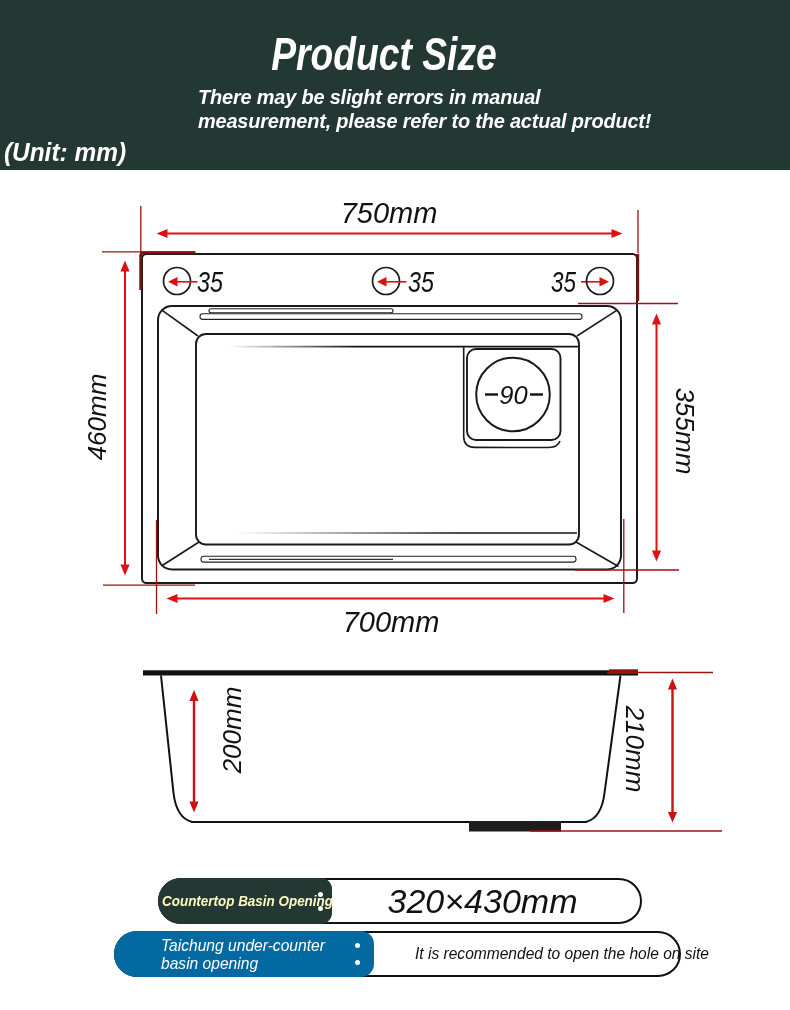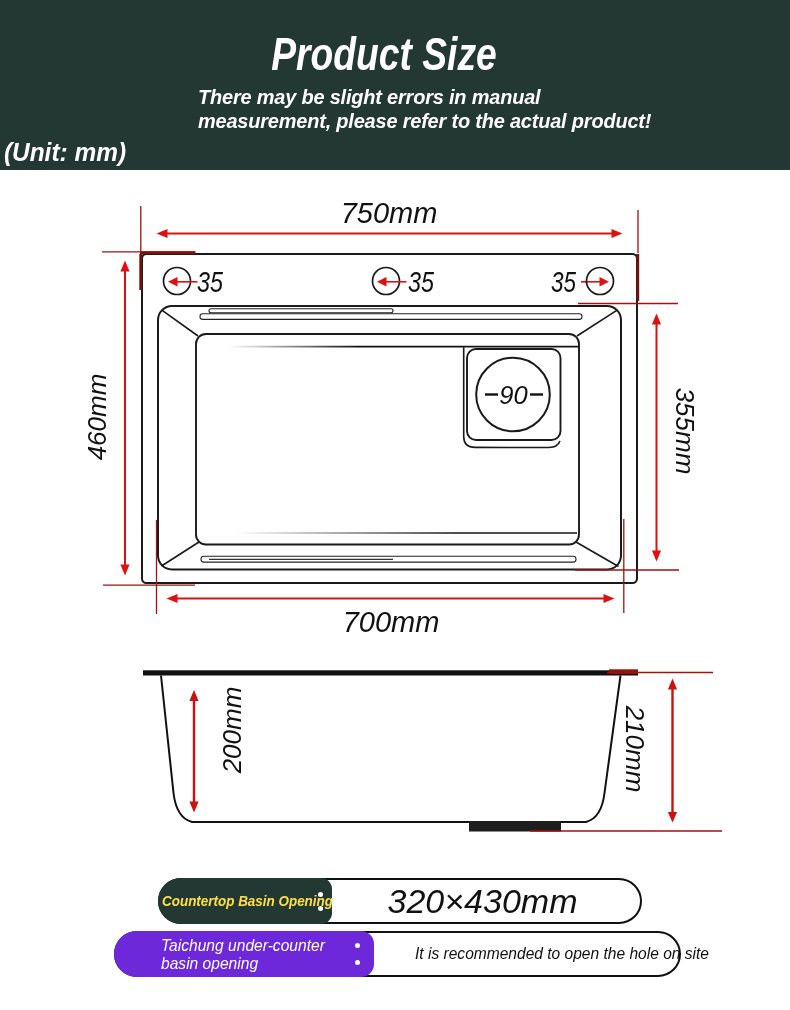--- a/index.html
+++ b/index.html
@@ -188,35 +188,35 @@
 </g>
 
 <text x="0" y="0" font-size="26" fill="#111" text-anchor="middle" font-family="Liberation Sans" transform="translate(626,749) rotate(90)">210mm</text>
 
 </svg>
 
 <div class="abs" style="left:158px;top:878px;width:484px;height:46px;background:#fff;
      border:2px solid #111;border-radius:23px;box-sizing:border-box;"></div>
 
 <div class="abs" style="left:158px;top:878px;width:174px;height:46px;background:#233733;
-     border-radius:23px 11px 11px 23px;color:#fde047;font-size:14px;font-weight:700;
+     border-radius:23px 11px 11px 23px;color:#fef9c3;font-size:14px;font-weight:700;
      display:flex;align-items:center;box-sizing:border-box;padding-left:4px;white-space:nowrap;">
       <span style="transform:scaleX(0.96);transform-origin:0 50%;">Countertop Basin Opening</span>
     </div>
 
 <div class="abs" style="left:317.5px;top:891.5px;width:5px;height:5px;border-radius:50%;background:#fff;"></div>
 <div class="abs" style="left:317.5px;top:905.5px;width:5px;height:5px;border-radius:50%;background:#fff;"></div>
 
 <div class="abs" style="left:332px;top:878px;width:310px;height:46px;display:flex;align-items:center;
      justify-content:center;font-size:34px;color:#111;padding-right:9px;box-sizing:border-box;">320×430mm</div>
 
 <div class="abs" style="left:114px;top:931px;width:567px;height:46px;background:#fff;
      border:2px solid #111;border-radius:23px;box-sizing:border-box;"></div>
 
-<div class="abs" style="left:114px;top:931px;width:260px;height:46px;background:#6d28d9;
+<div class="abs" style="left:114px;top:931px;width:260px;height:46px;background:#0369a1;
      border-radius:23px 13px 13px 23px;color:#fff;font-size:16.5px;line-height:18.5px;
      display:flex;align-items:center;box-sizing:border-box;padding-left:47px;white-space:nowrap;">
       <span style="transform:scaleX(0.945);transform-origin:0 50%;">Taichung under-counter<br>basin opening</span>
     </div>
 
 <div class="abs" style="left:354.5px;top:942.5px;width:5px;height:5px;border-radius:50%;background:#fff;"></div>
 <div class="abs" style="left:354.5px;top:959.5px;width:5px;height:5px;border-radius:50%;background:#fff;"></div>
 
 <div class="abs" style="left:381px;top:931px;width:300px;height:46px;display:flex;align-items:center;
      font-size:17px;color:#111;white-space:nowrap;margin-left:34px;">

